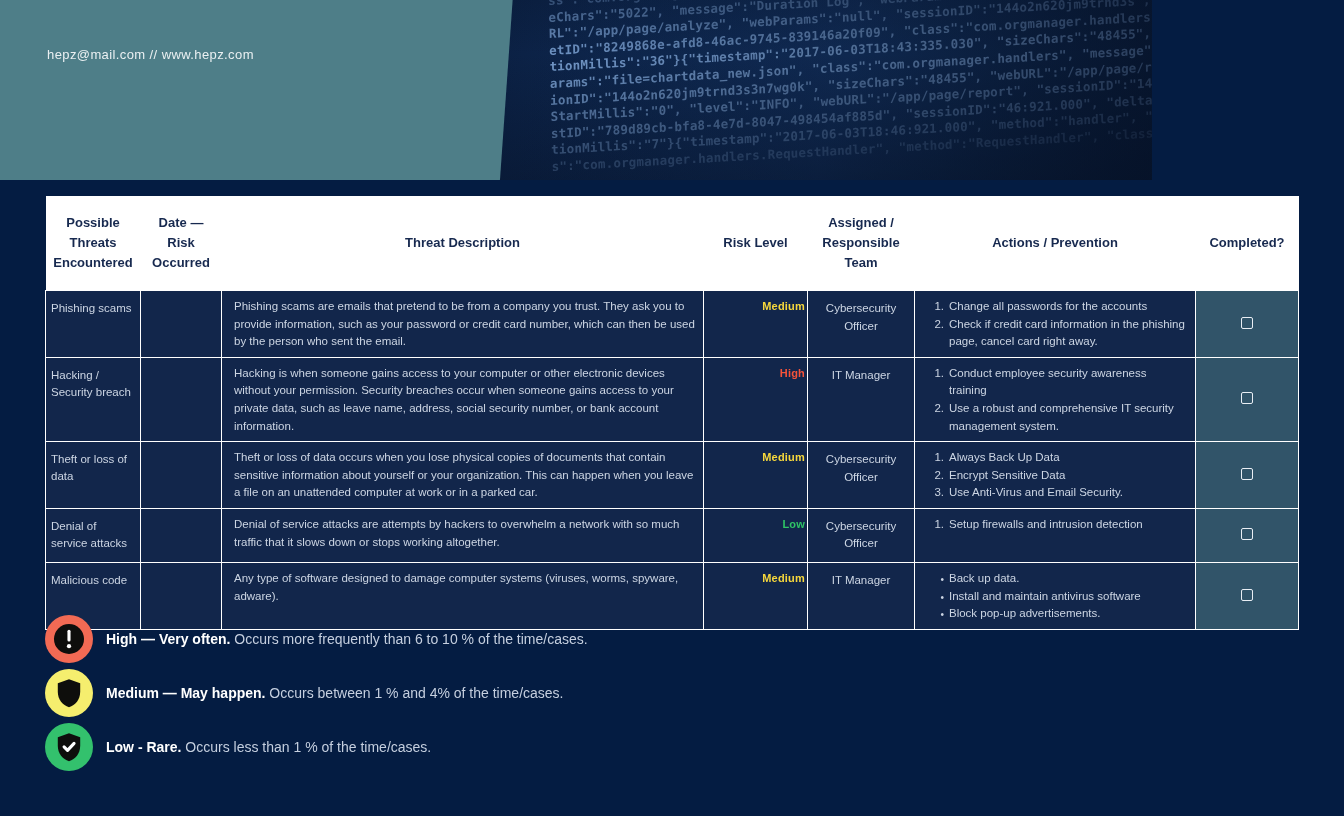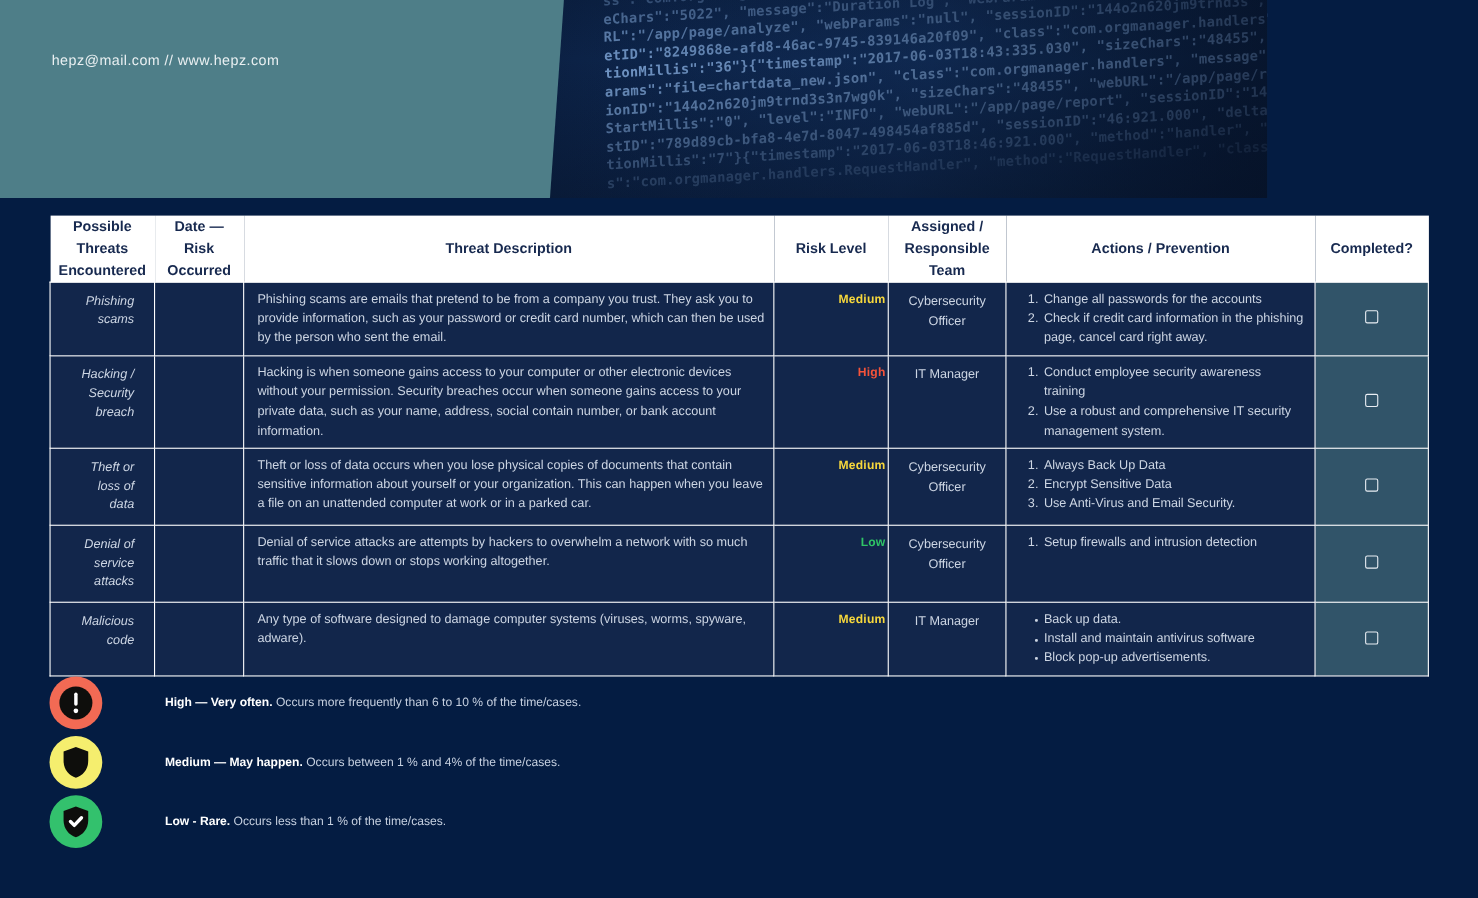--- a/index.html
+++ b/index.html
@@ -29,47 +29,47 @@
   .page-title{position:absolute;left:45px;top:90px;z-index:4;font-size:46px;font-weight:bold;
     color:#ffffff;letter-spacing:.5px;}
   .logo{position:absolute;left:1198px;top:114px;z-index:4;display:flex;align-items:center;gap:9px;}
   .logo-text{color:#fff;font-weight:bold;font-size:14.5px;letter-spacing:.3px;text-align:center;}
   
   table.threats{position:absolute;left:45px;top:196px;width:1253px;border-collapse:collapse;
     table-layout:fixed;z-index:5;}
   col.c1{width:95px}col.c2{width:81px}col.c3{width:482px}col.c4{width:104px}
   col.c5{width:107px}col.c6{width:281px}col.c7{width:103px}
   thead th{background:#ffffff;color:#17294f;font-weight:bold;font-size:13px;line-height:20px;
-    height:60px;text-align:center;vertical-align:middle;padding:0 6px;}
+    height:70px;text-align:center;vertical-align:middle;padding:12px 6px;}
   tbody td{border:1px solid #ffffff;background:#12264b;color:#ccd5e3;font-size:11.5px;
     vertical-align:top;}
   tbody tr:nth-child(1){height:66px}
   tbody tr:nth-child(2){height:81px}
   tbody tr:nth-child(3){height:63px}
   tbody tr:nth-child(4){height:46px}
   tbody tr:nth-child(5){height:65px}
-  td.t-threat{text-align:right;padding:9px 18px;line-height:17px;font-style:italic;}
+  td.t-threat{text-align:left;padding:9px 5px;line-height:17px;}
   td.t-date{padding:6px;}
   td.t-desc{padding:7px 5px 6px 12px;line-height:17.6px;}
   td.t-risk{text-align:right;padding:9px 2px;font-weight:bold;font-size:11px;letter-spacing:.2px;}
   td.t-team{text-align:center;padding:9px 10px;line-height:17.5px;}
   td.t-actions{padding:7px 8px 6px 13px;line-height:17.6px;}
   td.t-done{background:#315469;vertical-align:middle;text-align:center;}
   .action-item{display:flex;align-items:flex-start;}
   .marker{flex:none;width:16px;text-align:right;margin-right:5px;}
   .marker.dot{font-size:10px;transform:translateY(1px);}
   .action-text{flex:1;}
   .checkbox{display:inline-block;width:10px;height:10px;border:1.5px solid #e9eef4;
     border-radius:2px;background:transparent;cursor:pointer;}
   
   .legend{position:absolute;left:45px;top:615px;z-index:5;}
   .legend-item{display:flex;align-items:center;height:48px;margin-bottom:6px;}
   .legend-icon{flex:none;width:48px;height:48px;border-radius:50%;margin-right:13px;
     display:flex;align-items:center;justify-content:center;}
-  .legend-text{font-size:11px;margin-left:44px;}
+  .legend-text{font-size:14px;}
   .legend-bold{font-weight:bold;color:#ffffff;}
   .legend-rest{color:#c5cfdf;}
 </style>
 </head>
 <body>
 
 <div class="header">
   <div class="code-bg">
       <div class="code-line">ss":"com.orgmanager.handlers.RequestHandler", "durationMillis":"360"}{"class":"com.orgmanager.handlers.Re</div>
       <div class="code-line">eChars":"5022", "message":"Duration Log", "webParams":"null", "class":"sessionID":"144o2n620jm9trnd3s3n7wg0k"</div>
@@ -151,21 +151,21 @@
           </div>
     </td>
     <td class="t-done">
       <span class="checkbox"></span>
     </td>
   </tr>
 
   <tr>
     <td class="t-threat">Hacking / Security breach</td>
     <td class="t-date"></td>
-    <td class="t-desc">Hacking is when someone gains access to your computer or other electronic devices without your permission. Security breaches occur when someone gains access to your private data, such as your name, address, social contain number, or bank account information.</td>
+    <td class="t-desc">Hacking is when someone gains access to your computer or other electronic devices without your permission. Security breaches occur when someone gains access to your private data, such as leave name, address, social security number, or bank account information.</td>
     <td class="t-risk" style="color: rgb(245, 83, 58); margin-top: 40px;">High</td>
     <td class="t-team">IT Manager</td>
     <td class="t-actions">
       <div class="actions-list">
             <div class="action-item">
               <span class="marker num">1.</span>
               <span class="action-text">Conduct employee security awareness training</span>
             </div>
             <div class="action-item">
               <span class="marker num">2.</span>

